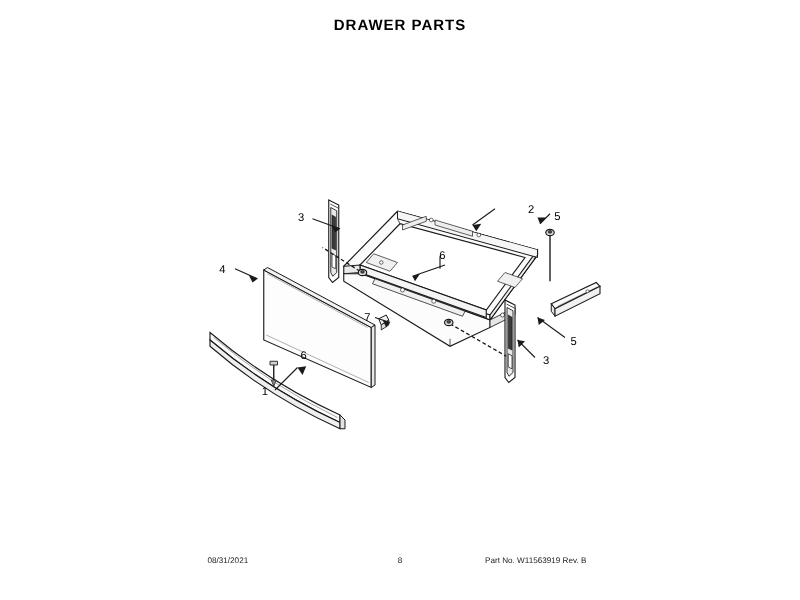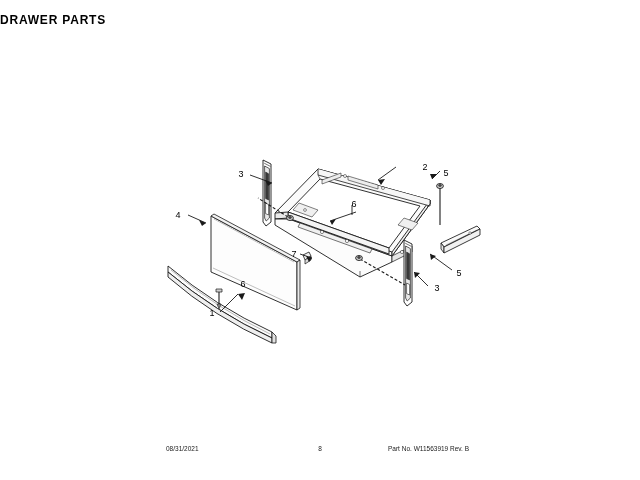--- a/index.html
+++ b/index.html
@@ -20,20 +20,21 @@
     left: 0; top: 0;
     width: 640px;
     height: 480px;
     background: #ffffff;
   }
   #page-title {
     position: absolute;
     left: 0;
     top: 13px;
     width: 640px;
+    text-align: center;
     font-size: 12px;
     font-weight: bold;
     letter-spacing: 0.8px;
   }
   #diagram-area {
     position: absolute;
     left: 0;
     top: 40px;
     width: 640px;
     height: 390px;

